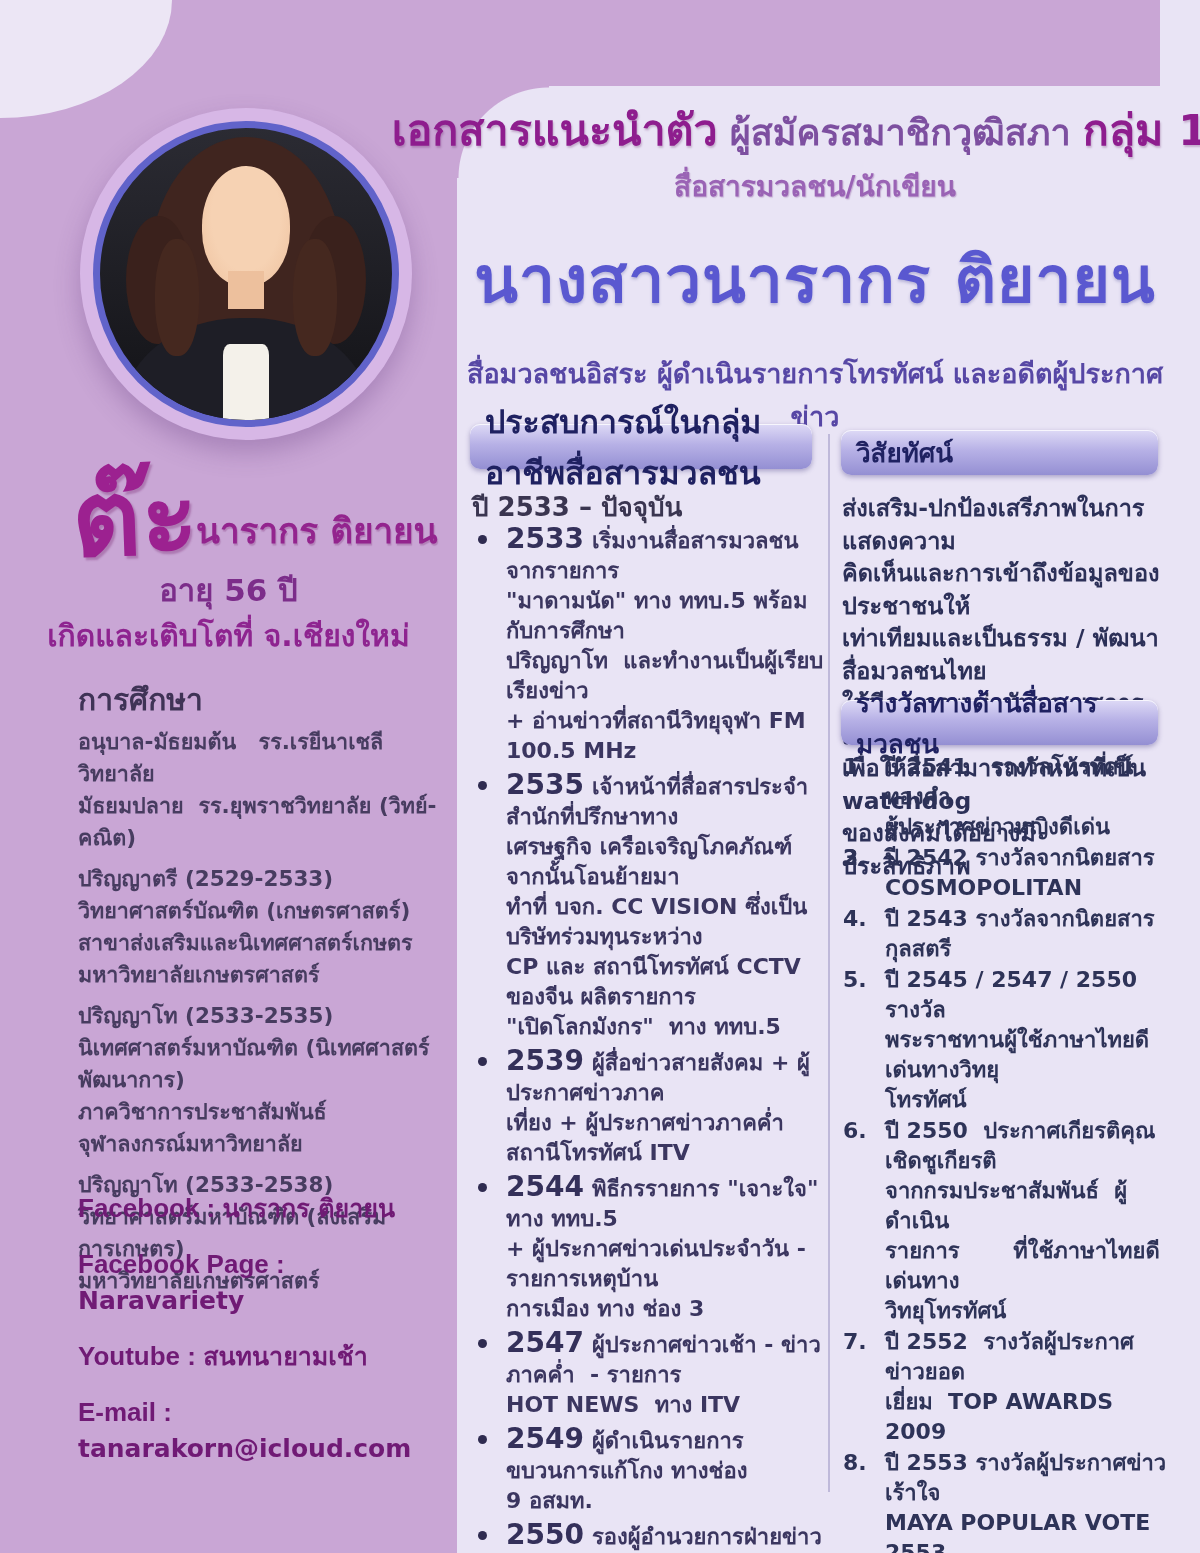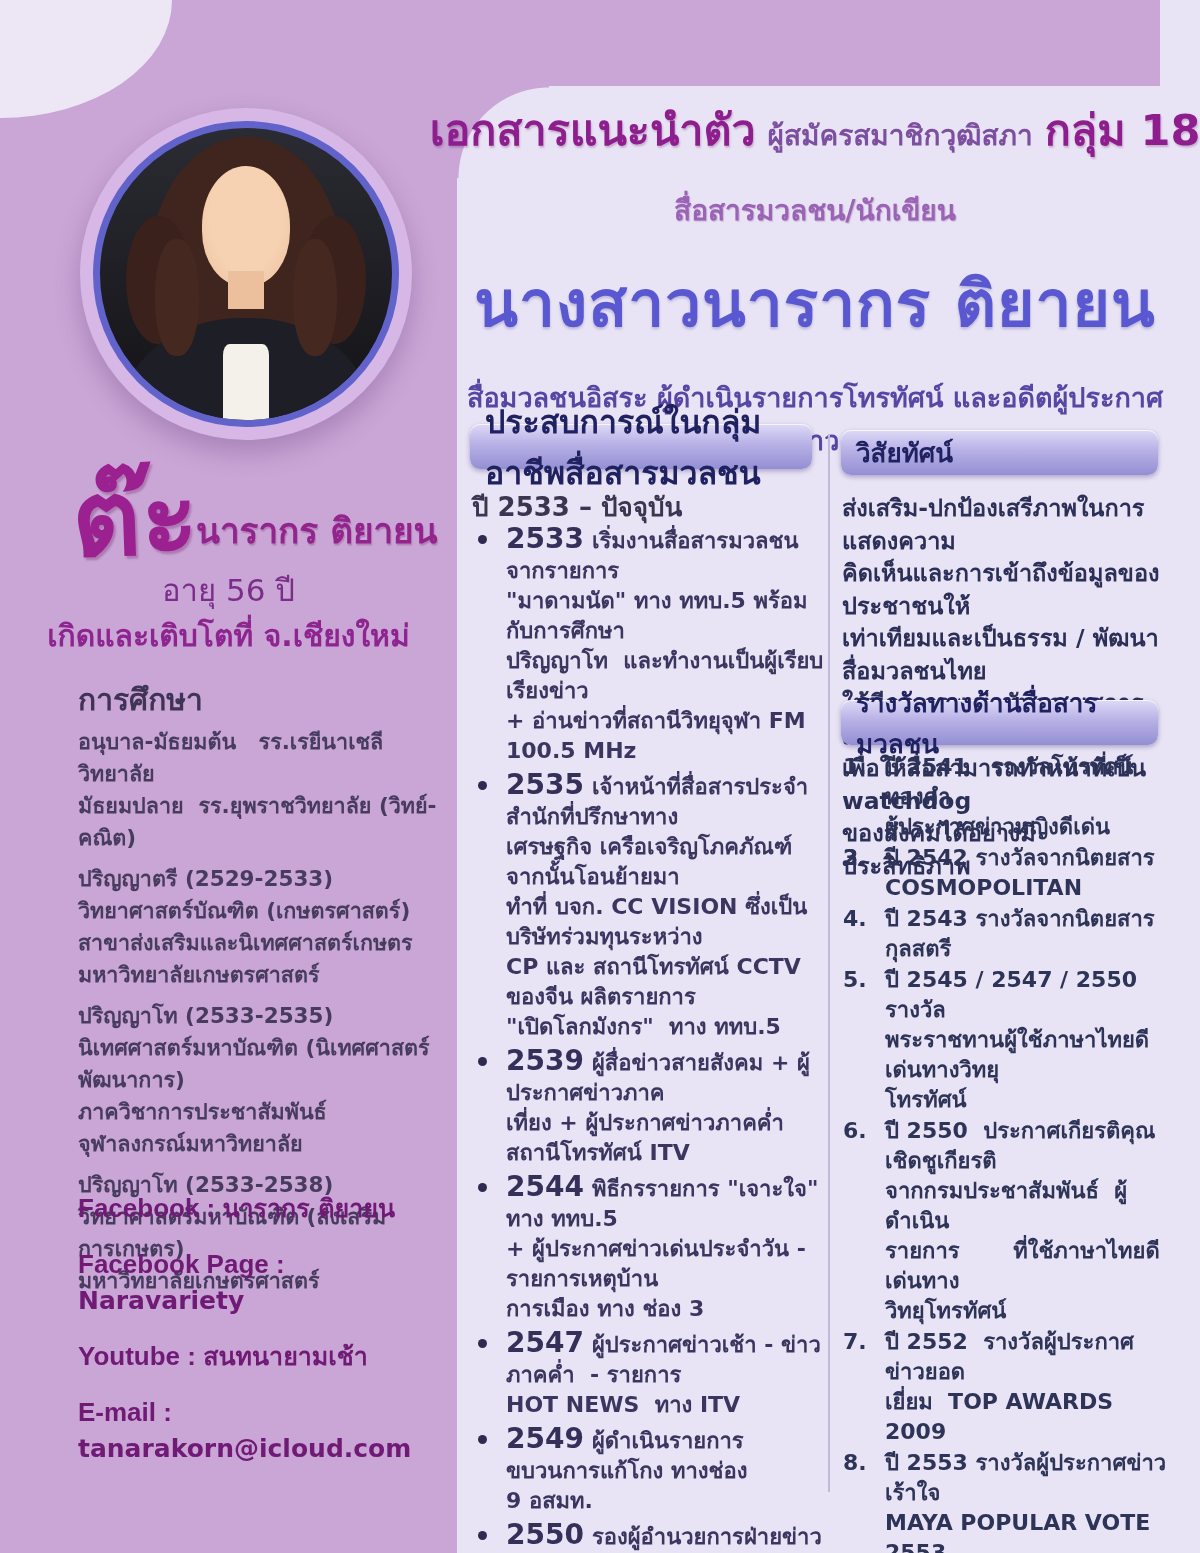--- a/index.html
+++ b/index.html
@@ -19,23 +19,23 @@
   .bg-strip{position:absolute;left:0;top:0;width:1160px;height:86px;background:var(--background-mauve);}
   .corner-concave{position:absolute;left:457px;top:86px;width:92px;height:92px;
     background:radial-gradient(circle 92px at 92px 92px, rgba(0,0,0,0) 90px, var(--background-mauve) 91px);}
   .corner-bite{position:absolute;left:0;top:0;width:172px;height:118px;background:#ece6f5;
     border-bottom-right-radius:100% 100%;}
 
   
   .header{position:absolute;left:462px;top:96px;width:706px;text-align:center;}
   .h-line1{display:flex;justify-content:center;align-items:baseline;gap:12px;white-space:nowrap;}
   .h-title{font-size:43px;font-weight:800;color:var(--heading-magenta);text-shadow:1px 2px 2px rgba(90,20,90,.25);}
-  .h-title-sub{font-size:28px;font-weight:600;color:#7d4fa0;}
+  .h-title-sub{font-size:36px;font-weight:600;color:#7d4fa0;}
   .h-group{font-size:43px;font-weight:800;color:var(--heading-magenta);text-shadow:1px 2px 2px rgba(90,20,90,.25);}
-  .h-line2{margin-top:24px;display:flex;justify-content:center;align-items:baseline;gap:14px;white-space:nowrap;}
+  .h-line2{display:flex;justify-content:center;align-items:baseline;gap:14px;white-space:nowrap;}
   .h-field{font-size:28px;font-weight:700;color:#9a63b5;text-shadow:1px 1px 1px rgba(120,60,140,.3);}
   .h-district{font-size:29px;font-weight:800;color:#6b2a93;text-shadow:1px 1px 1px rgba(90,30,120,.3);}
   .h-name{margin-top:20px;font-size:64px;font-weight:800;color:var(--name-indigo);letter-spacing:1px;
     text-shadow:0 2px 3px rgba(70,70,150,.3);}
   .h-tagline{margin-top:22px;font-size:27px;font-weight:700;color:#5747a5;}
 
   
   .photo{position:absolute;left:80px;top:108px;width:332px;height:332px;border-radius:50%;
     background:#d7b7e6;display:flex;align-items:center;justify-content:center;
     box-shadow:0 12px 26px rgba(90,50,120,.3);}
@@ -53,21 +53,21 @@
     border-radius:48% 48% 0 0 / 92% 92% 0 0;}
   .av-shirt{position:absolute;left:42%;bottom:-1%;width:16%;height:27%;background:#f4f1ea;
     border-radius:14% 14% 0 0;}
   .av-lock-l{position:absolute;left:19%;top:38%;width:15%;height:40%;background:#45281f;border-radius:46%;}
   .av-lock-r{position:absolute;right:19%;top:38%;width:15%;height:40%;background:#45281f;border-radius:46%;}
 
   .nickname{position:absolute;left:72px;top:432px;font-size:106px;font-weight:800;color:#9c2190;
     transform:rotate(-2deg);text-shadow:2px 3px 2px rgba(110,20,100,.3);}
   .profile-name{position:absolute;left:196px;top:503px;font-size:35px;font-weight:800;color:#93248e;
     text-shadow:1px 2px 1px rgba(110,20,100,.25);}
-  .age{position:absolute;left:0;top:565px;width:457px;text-align:center;font-size:31px;font-weight:400;color:#7c2d8a;}
+  .age{position:absolute;left:0;top:565px;width:457px;text-align:center;font-size:31px;font-weight:700;color:#7c2d8a;}
   .birthplace{position:absolute;left:0;top:612px;width:457px;text-align:center;font-size:30px;font-weight:800;color:#8e2490;}
   .edu-heading{position:absolute;left:78px;top:676px;font-size:30px;font-weight:800;color:#3f3356;}
   .edu{position:absolute;left:78px;top:726px;width:360px;font-size:21.5px;line-height:32px;
     color:#473c60;font-weight:600;}
   .edu-group{white-space:pre-wrap;margin-bottom:9px;}
   .contacts{position:absolute;left:78px;top:1192px;width:360px;}
   .contact-row{margin-bottom:20px;line-height:33px;color:#701a75;}
   .contact-label{font-size:26px;font-weight:700;font-family:"Liberation Sans","DejaVu Sans",sans-serif;}
   .contact-value{font-size:25px;font-weight:600;}
 

